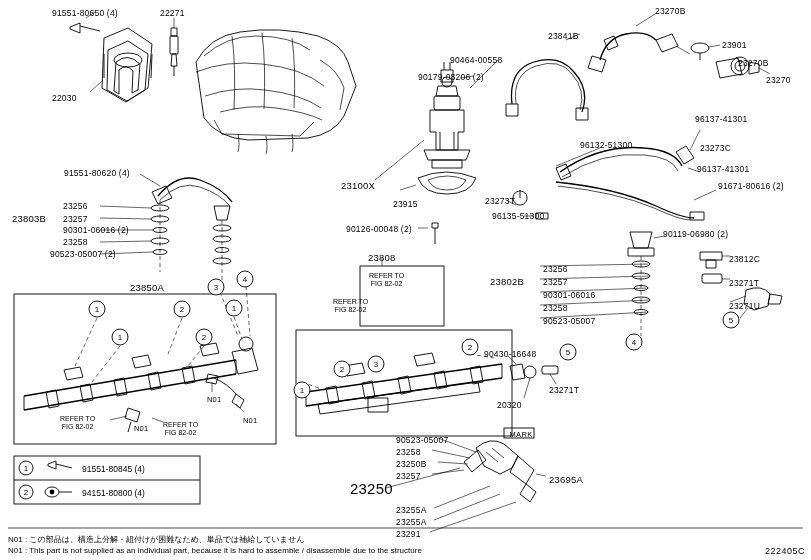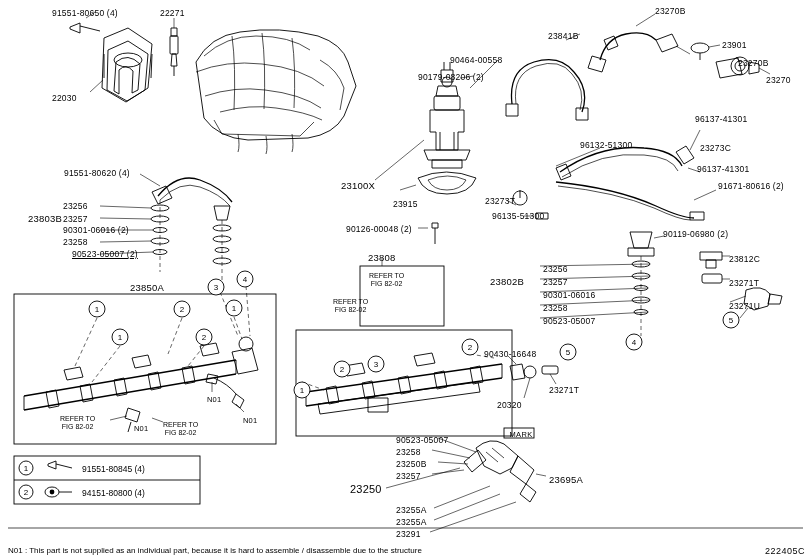--- a/index.html
+++ b/index.html
@@ -440,46 +440,46 @@
   <div class="lbl" style="left:580px; top:140px;">96132-51300</div>
   <div class="lbl" style="left:700px; top:143px;">23273C</div>
   <div class="lbl" style="left:697px; top:164px;">96137-41301</div>
   <div class="lbl" style="left:718px; top:181px;">91671-80616 (2)</div>
   <div class="lbl" style="left:64px;  top:168px;">91551-80620 (4)</div>
   <div class="lbl" style="left:341px; top:181px; font-size:9.5px;">23100X</div>
   <div class="lbl" style="left:393px; top:199px;">23915</div>
   <div class="lbl" style="left:485px; top:196px;">23273T</div>
   <div class="lbl" style="left:464px; top:211px;padding-left:28px;">96135-51300</div>
   <div class="lbl" style="left:63px;  top:201px;">23256</div>
-  <div class="lbl" style="left:12px;  top:214px; font-size:9.5px;margin-left:16px;">23803B</div>
+  <div class="lbl" style="left:12px;  top:214px; font-size:9.5px;">23803B</div>
   <div class="lbl" style="left:63px;  top:214px;">23257</div>
   <div class="lbl" style="left:63px; top:225px;">90301-06016 (2)</div>
   <div class="lbl" style="left:63px;  top:237px;">23258</div>
-  <div class="lbl" style="left:72px; top:249px;text-decoration:underline;">90523-05007 (2)</div>
+  <div class="lbl" style="left:50px; top:249px;">90523-05007 (2)</div>
   <div class="lbl" style="left:346px; top:224px;">90126-00048 (2)</div>
   <div class="lbl" style="left:663px; top:229px;">90119-06980 (2)</div>
   <div class="lbl" style="left:729px; top:254px;">23812C</div>
   <div class="lbl" style="left:729px; top:278px;">23271T</div>
   <div class="lbl" style="left:729px; top:301px;">23271U</div>
   <div class="lbl" style="left:130px; top:283px; font-size:9.5px;">23850A</div>
   <div class="lbl" style="left:368px; top:253px; font-size:9.5px;">23808</div>
   <div class="lbl" style="left:490px; top:277px; font-size:9.5px;">23802B</div>
   <div class="lbl" style="left:543px; top:264px;">23256</div>
   <div class="lbl" style="left:543px; top:277px;">23257</div>
   <div class="lbl" style="left:543px; top:290px;">90301-06016</div>
   <div class="lbl" style="left:543px; top:303px;">23258</div>
   <div class="lbl" style="left:543px; top:316px;">90523-05007</div>
   <div class="lbl" style="left:484px; top:349px;">90430-16648</div>
   <div class="lbl" style="left:549px; top:385px;">23271T</div>
   <div class="lbl" style="left:497px; top:400px;">20320</div>
   <div class="lbl" style="left:396px; top:435px;">90523-05007</div>
   <div class="lbl" style="left:396px; top:447px;">23258</div>
   <div class="lbl" style="left:396px; top:459px;">23250B</div>
   <div class="lbl" style="left:396px; top:471px;">23257</div>
-  <div class="lbl" style="left:350px; top:484px; font-size:11px;">23250</div>
+  <div class="lbl" style="left:350px; top:484px; font-size:15px;">23250</div>
   <div class="lbl" style="left:549px; top:475px; font-size:9.5px;">23695A</div>
   <div class="lbl" style="left:396px; top:505px;">23255A</div>
   <div class="lbl" style="left:396px; top:517px;">23255A</div>
   <div class="lbl" style="left:396px; top:529px;">23291</div>
 
   <div class="refbox" style="left:369px; top:272px;">
     <div>REFER TO</div>
     <div>FIG 82-02</div>
   </div>
   <div class="refbox" style="left:333px; top:298px;">
@@ -497,17 +497,18 @@
 
   <div class="lbl" style="left:207px; top:395px; font-size:7.5px;">N01</div>
   <div class="lbl" style="left:243px; top:416px; font-size:7.5px;">N01</div>
   <div class="lbl" style="left:134px; top:424px; font-size:7.5px;">N01</div>
 
   <div class="markbox" style="left:508px; top:430px; width:26px;">MARK</div>
 
   <div class="keytxt" style="left:82px; top:464px;">91551-80845 (4)</div>
   <div class="keytxt" style="left:82px; top:488px;text-align:right;">94151-80800 (4)</div>
 
+  <div class="note" style="left:8px; top:534px;">N01 : この部品は、構造上分解・組付けが困難なため、単品では補給していません</div>
   <div class="note" style="left:8px; top:546px;">N01 : This part is not supplied as an individual part, because it is hard to assemble / disassemble due to the structure</div>
 
   <div class="corner">222405C</div>
 
 </div>
 
 </body></html>

